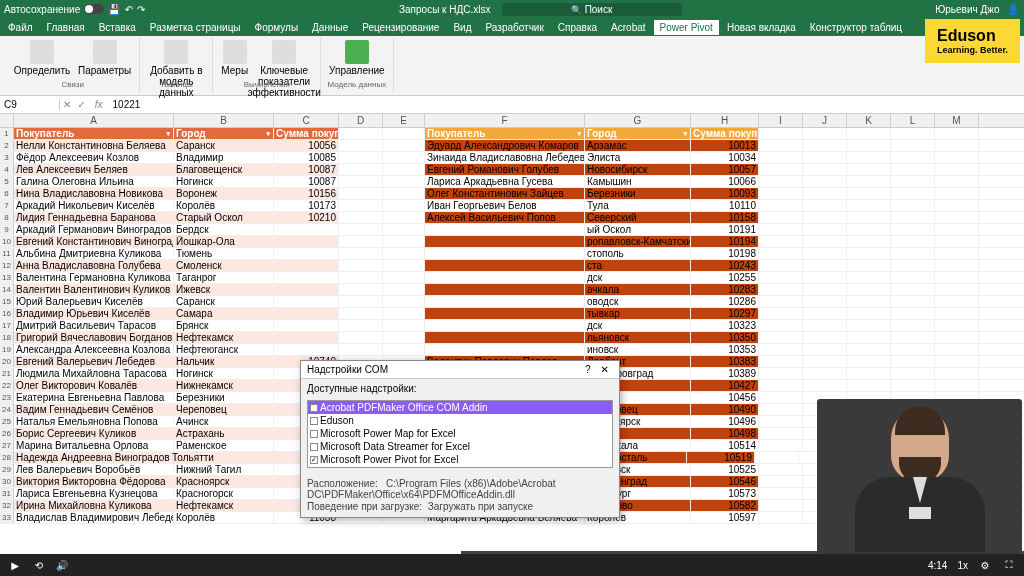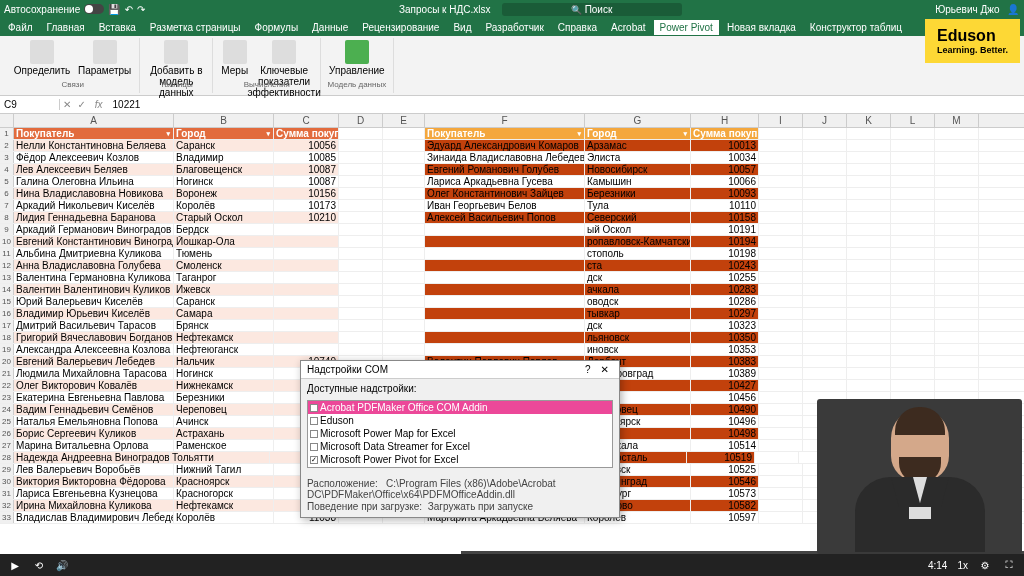--- a/index.html
+++ b/index.html
@@ -41,21 +41,21 @@
 .th2{background:#f4a73d;color:#fff;font-weight:bold}
 .band1{background:#fce8e0}
 .band2{background:#c2410c}
 .filter-drop{font-size:7px;float:right;margin-right:1px}
 .dialog{position:absolute;left:300px;top:246px;width:320px;background:#f0f0f0;border:1px solid #888;box-shadow:2px 2px 8px rgba(0,0,0,.3);z-index:50;font-size:9px}
 .dialog-title{background:#fff;padding:3px 6px;border-bottom:1px solid #ccc;display:flex;justify-content:space-between}
 .dialog-title .x{cursor:pointer;padding:0 4px}
 .dialog-body{padding:6px;display:flex;gap:6px}
 .addin-list{flex:1;background:#fff;border:1px solid #999;height:68px;overflow:hidden}
 .addin-item{padding:1px 2px;font-size:8px;display:flex;align-items:center;gap:2px}
-.addin-item.sel{background:#ec4899;color:#fff}
+.addin-item.sel{background:#8b5cf6;color:#fff}
 .chk{width:8px;height:8px;border:1px solid #888;background:#fff;display:inline-block;position:relative}
 .chk.on::after{content:"✓";position:absolute;font-size:7px;line-height:6px;left:0;color:#000}
 .sel .chk.on::after{color:#fff}
 .dialog-btns{display:flex;flex-direction:column;gap:2px;width:50px}
 .dbtn{background:#e8e8e8;border:1px solid #aaa;padding:2px;font-size:8px;text-align:center;cursor:pointer}
 .dbtn.primary{background:#d4e8f7}
 .dialog-footer{padding:4px 6px;font-size:8px;color:#444}
 .dialog-footer div{margin-bottom:1px}
 .sheet-tabs{height:14px;background:#f0f0f0;border-top:1px solid #ccc;display:flex;align-items:center;padding:0 20px;font-size:8px;gap:0}
 .sheet-tab{padding:1px 8px;border:1px solid #ccc;background:#fff;border-bottom:none}

